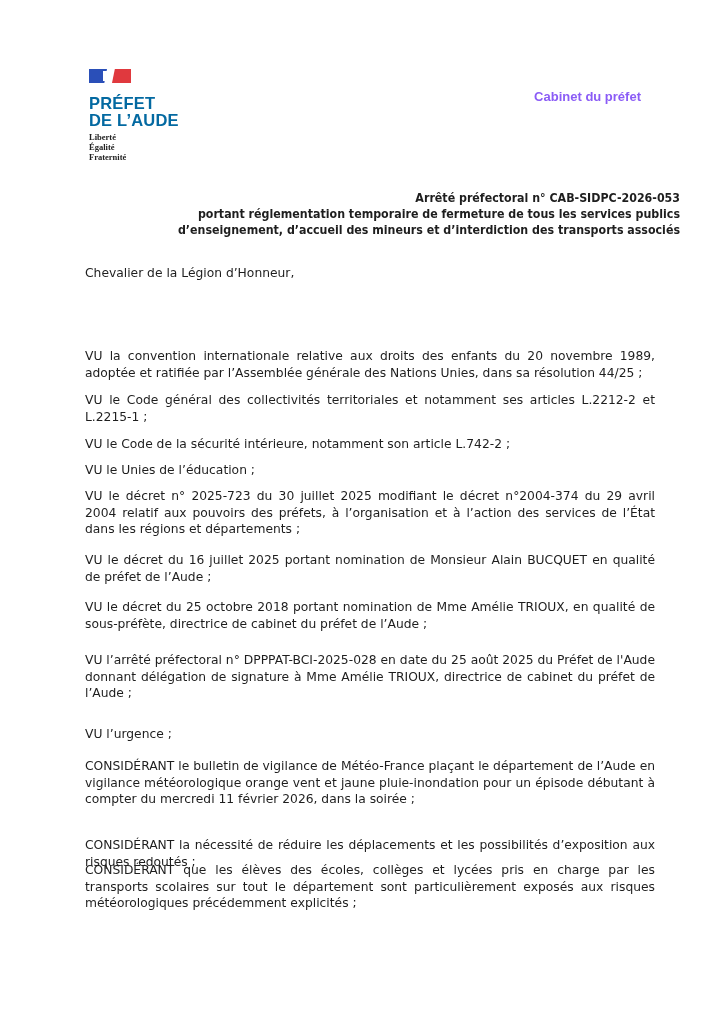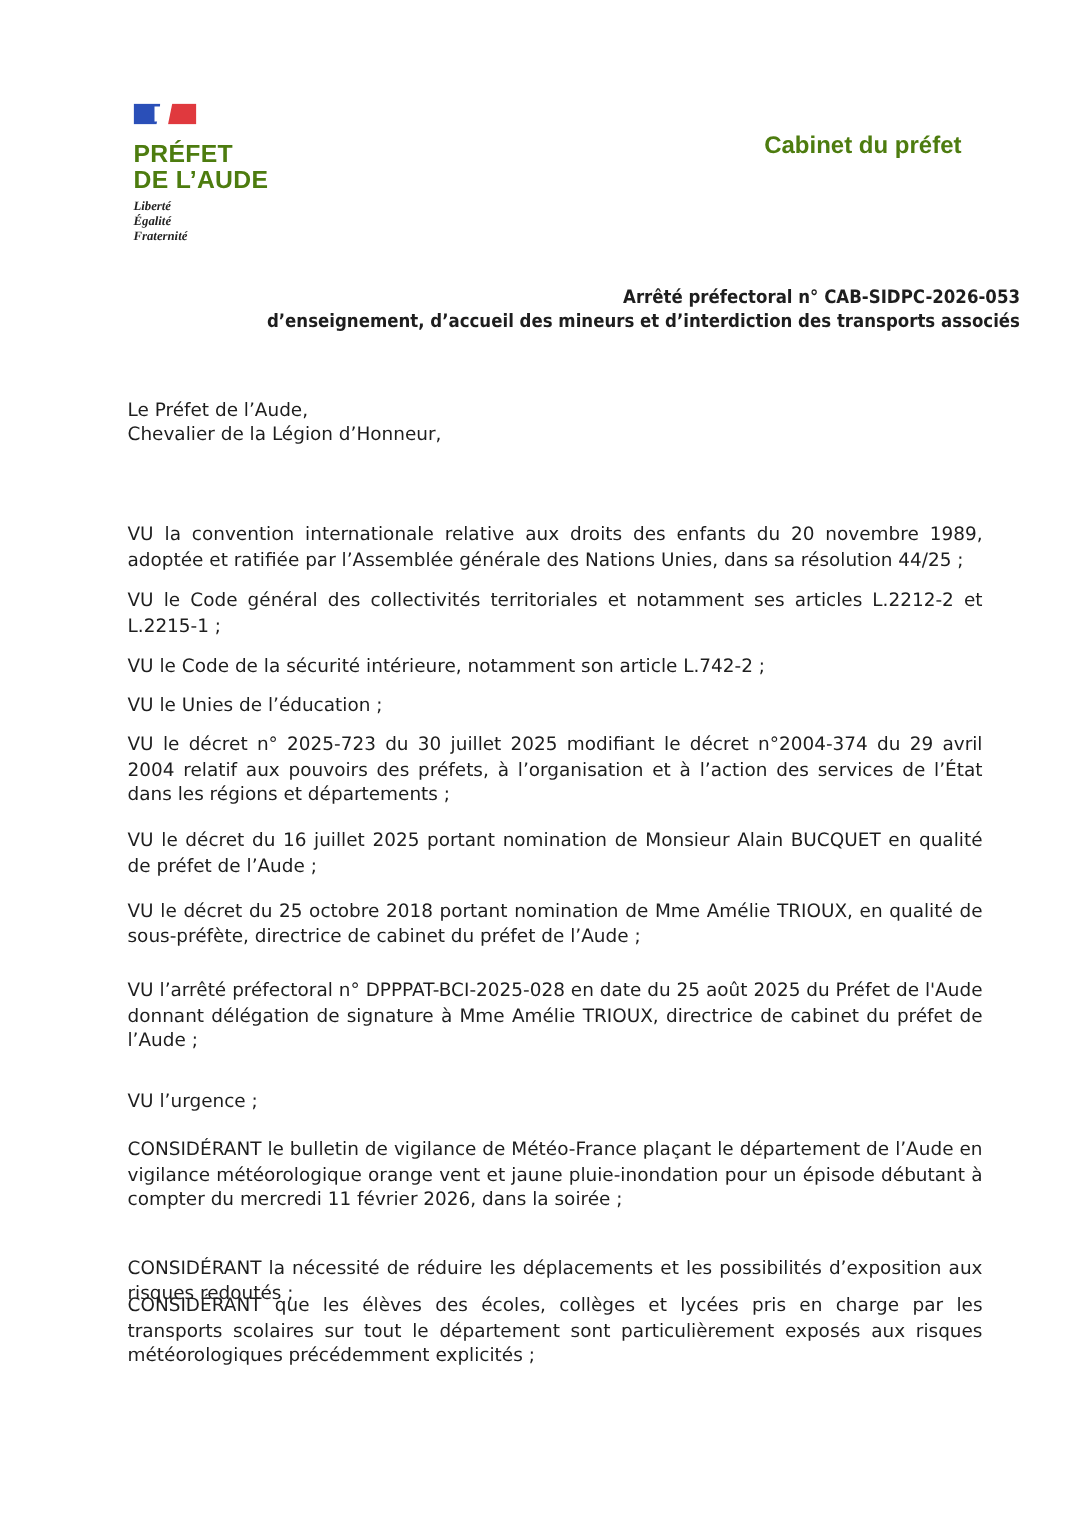--- a/index.html
+++ b/index.html
@@ -3,23 +3,23 @@
 <meta charset="utf-8">
 <style>
   html, body { margin: 0; padding: 0; background: #ffffff; }
   body { width: 724px; height: 1024px; position: relative; overflow: hidden;
          font-family: "DejaVu Sans", sans-serif; color: #1e1e1e; }
   .logo { position: absolute; left: 89px; top: 68px; }
   .flag { position: relative; width: 42px; height: 16px; }
   .flag .blue { position: absolute; left: 0; top: 1px; width: 18px; height: 14px; background: #2a4fb8; clip-path: polygon(0 0, 100% 0, 85% 100%, 0 100%); }
   .flag .white { position: absolute; left: 14px; top: 3px; width: 8px; height: 10px; background: #fff; }
   .flag .red { position: absolute; left: 23px; top: 1px; width: 19px; height: 14px; background: #e0393e; clip-path: polygon(15% 0, 100% 0, 100% 100%, 0 100%); }
-  .logo .name { font-family: "Liberation Sans", sans-serif; font-weight: bold; font-size: 16.5px; line-height: 17px; margin-top: 11px; letter-spacing: 0.2px; color: #4d7c0f; }
-  .logo .motto { font-family: "Liberation Serif", serif; font-style: italic; font-weight: bold; font-size: 8.5px; line-height: 10px; margin-top: 3px; color: #222; }
-  .cabinet { position: absolute; right: 83px; top: 89px; font-family: "Liberation Sans", sans-serif; font-weight: bold; font-size: 16px; color: #4d7c0f; }
+  .logo .name { font-family: "Liberation Sans", sans-serif; font-weight: bold; font-size: 16.5px; line-height: 17px; margin-top: 11px; letter-spacing: 0.2px; color: #0369a1; }
+  .logo .motto { font-family: "Liberation Serif", serif; font-weight: bold; font-size: 8.5px; line-height: 10px; margin-top: 3px; color: #222; }
+  .cabinet { position: absolute; right: 83px; top: 89px; font-family: "Liberation Sans", sans-serif; font-weight: bold; font-size: 13px; color: #8b5cf6; }
   .title { position: absolute; left: 60px; width: 620px; top: 190px; text-align: right; font-weight: bold; font-size: 12.3px; line-height: 16px; font-family: "DejaVu Sans Condensed", "DejaVu Sans", sans-serif; }
   .title div { white-space: nowrap; }
   .intro { position: absolute; left: 85px; top: 265px; font-size: 12.3px; line-height: 16px; }
   .para { position: absolute; left: 85px; width: 570px; font-size: 12.3px; line-height: 16.5px; text-align: justify; }
   .para b { font-weight: normal; }
 </style>
 </head>
 <body>
 
 <div class="logo">
@@ -36,25 +36,25 @@
     <div>Liberté</div>
     <div>Égalité</div>
     <div>Fraternité</div>
   </div>
 </div>
 
 <div class="cabinet">Cabinet du préfet</div>
 
 <div class="title">
   <div>Arrêté préfectoral n° CAB-SIDPC-2026-053</div>
+  <div>portant réglementation temporaire de fermeture de tous les services publics</div>
   <div>d’enseignement, d’accueil des mineurs et d’interdiction des transports associés</div>
 </div>
 
 <div class="intro">
-  <div>Le Préfet de l’Aude,</div>
   <div>Chevalier de la Légion d’Honneur,</div>
 </div>
 
 <div class="para" style="top:348px"><b>VU</b><span> la convention internationale relative aux droits des enfants du 20 novembre 1989, adoptée et ratifiée par l’Assemblée générale des Nations Unies, dans sa résolution 44/25 ;</span></div>
 <div class="para" style="top:392px"><b>VU</b><span> le Code général des collectivités territoriales et notamment ses articles L.2212-2 et L.2215-1 ;</span></div>
 <div class="para" style="top:436px"><b>VU</b><span> le Code de la sécurité intérieure, notamment son article L.742-2 ;</span></div>
 <div class="para" style="top:462px"><b>VU</b><span> le Unies de l’éducation ;</span></div>
 <div class="para" style="top:488px"><b>VU</b><span> le décret n° 2025-723 du 30 juillet 2025 modifiant le décret n°2004-374 du 29 avril 2004 relatif aux pouvoirs des préfets, à l’organisation et à l’action des services de l’État dans les régions et départements ;</span></div>
 <div class="para" style="top:552px"><b>VU</b><span> le décret du 16 juillet 2025 portant nomination de Monsieur Alain BUCQUET en qualité de préfet de l’Aude ;</span></div>
 <div class="para" style="top:599px"><b>VU</b><span> le décret du 25 octobre 2018 portant nomination de Mme Amélie TRIOUX, en qualité de sous-préfète, directrice de cabinet du préfet de l’Aude ;</span></div>

